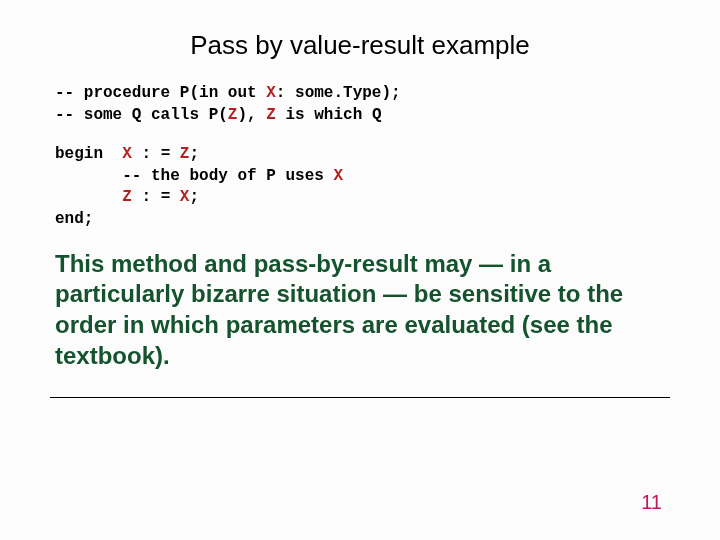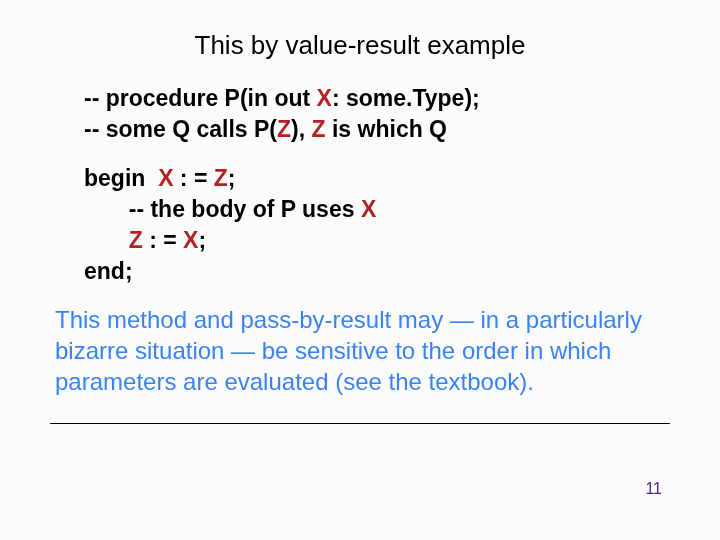--- a/index.html
+++ b/index.html
@@ -13,56 +13,56 @@
     }
     .title {
       font-size: 26px;
       color: #000;
       text-align: center;
       margin-bottom: 22px;
       margin-left: 40px;
       margin-right: 40px;
     }
     .code-block {
-      font-family: Liberation Sans, sans-serif;
+      font-family: Liberation Mono, monospace;
       font-weight: bold;
-      font-size: 23px;
+      font-size: 16px;
       color: #000;
       line-height: 1.35;
       margin-bottom: 18px;
       white-space: pre;
-      margin-left: 29px;
     }
     .code-line { display: block; }
     .red { color: #b22222; }
     .body-text {
       font-size: 24px;
-      color: #3b82f6;
+      color: #14532d;
       line-height: 1.28;
       margin-top: 14px;
+      font-weight: bold;
     }
     .hr-line {
       border: none;
       border-top: 1.5px solid #000;
       margin-top: 26px;
       margin-left: -5px;
       margin-right: -5px;
     }
     .page-num {
       position: absolute;
       right: 58px;
-      bottom: 42px;
-      font-size: 16px;
-      color: #4c1d95;
+      bottom: 26px;
+      font-size: 20px;
+      color: #be185d;
     }
   </style>
 </head>
 <body>
 
-<div class="title">This by value-result example</div>
+<div class="title">Pass by value-result example</div>
 
 <div class="code-block"><span class="code-line"><span>-- procedure P(in out </span><span class="red">X</span><span>: some.Type);</span></span><span class="code-line"><span>-- some Q calls P(</span><span class="red">Z</span><span>), </span><span class="red">Z</span><span> is which Q</span></span></div>
 
 <div class="code-block"><span class="code-line"><span>begin</span><span>  </span><span class="red">X</span><span> : = </span><span class="red">Z</span><span>;</span></span><span class="code-line"><span>       -- the body of P uses </span><span class="red">X</span></span><span class="code-line"><span>       </span><span class="red">Z</span><span> : = </span><span class="red">X</span><span>;</span></span><span class="code-line"><span>end;</span></span></div>
 
 <div class="body-text">This method and pass-by-result may — in a particularly bizarre situation — be sensitive to the order in which parameters are evaluated (see the textbook).</div>
 
 <hr class="hr-line">
 
 <div class="page-num">11</div>

